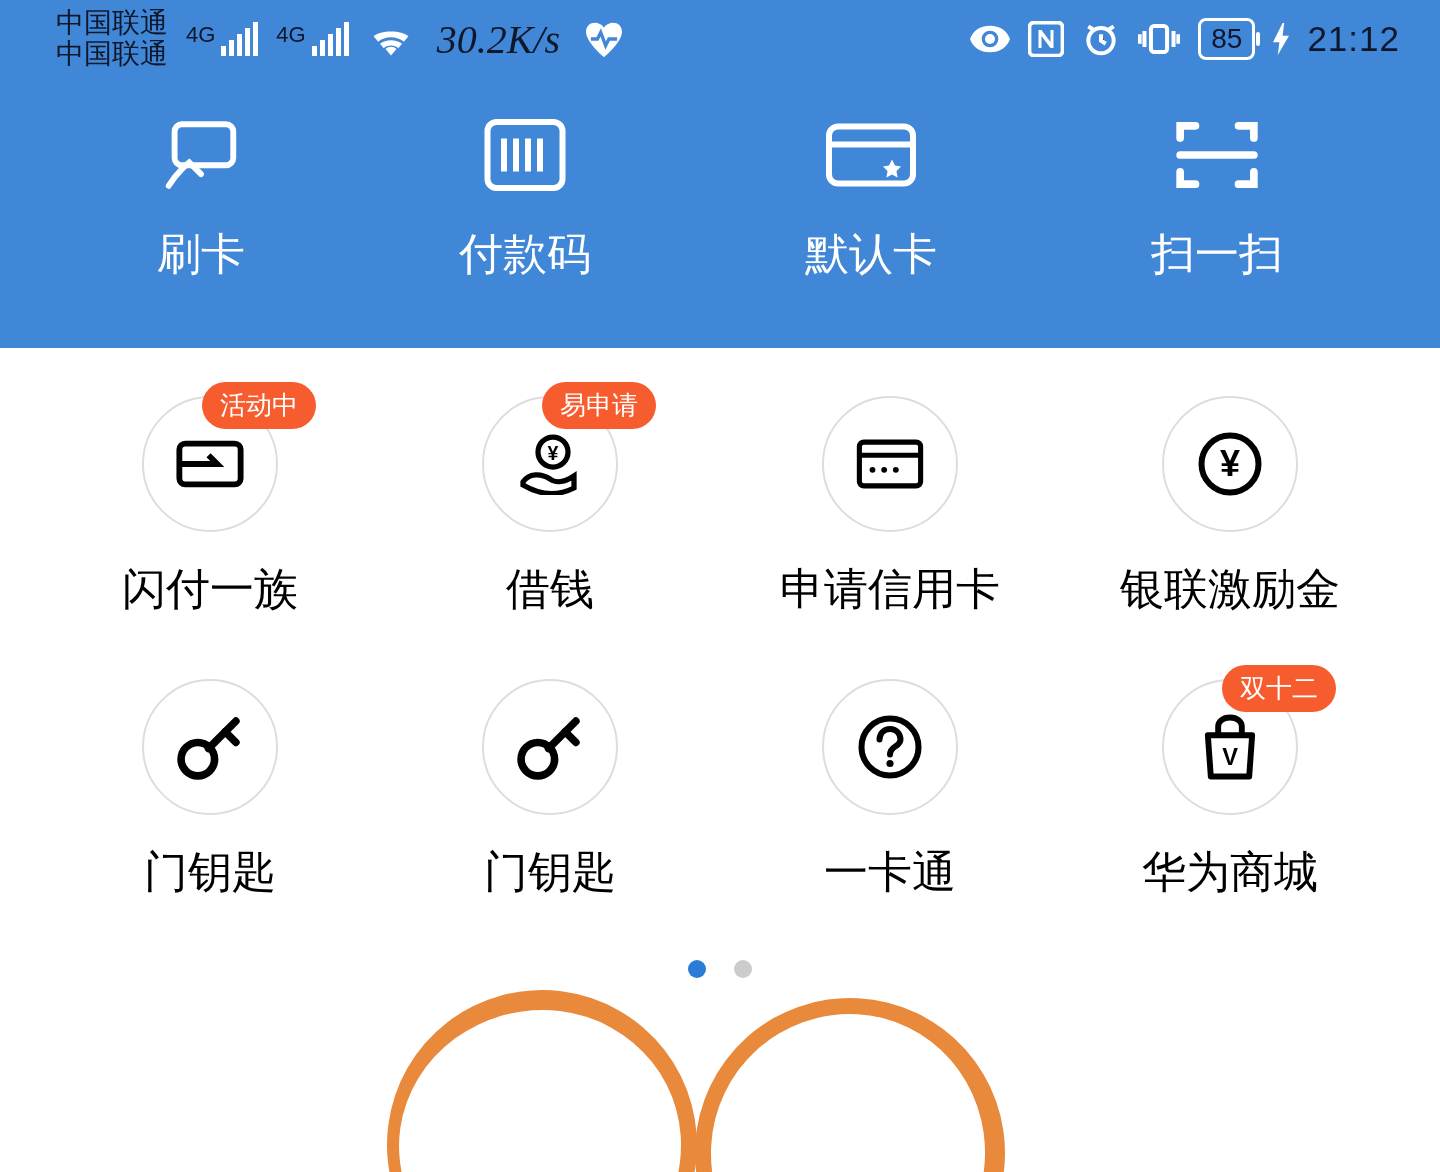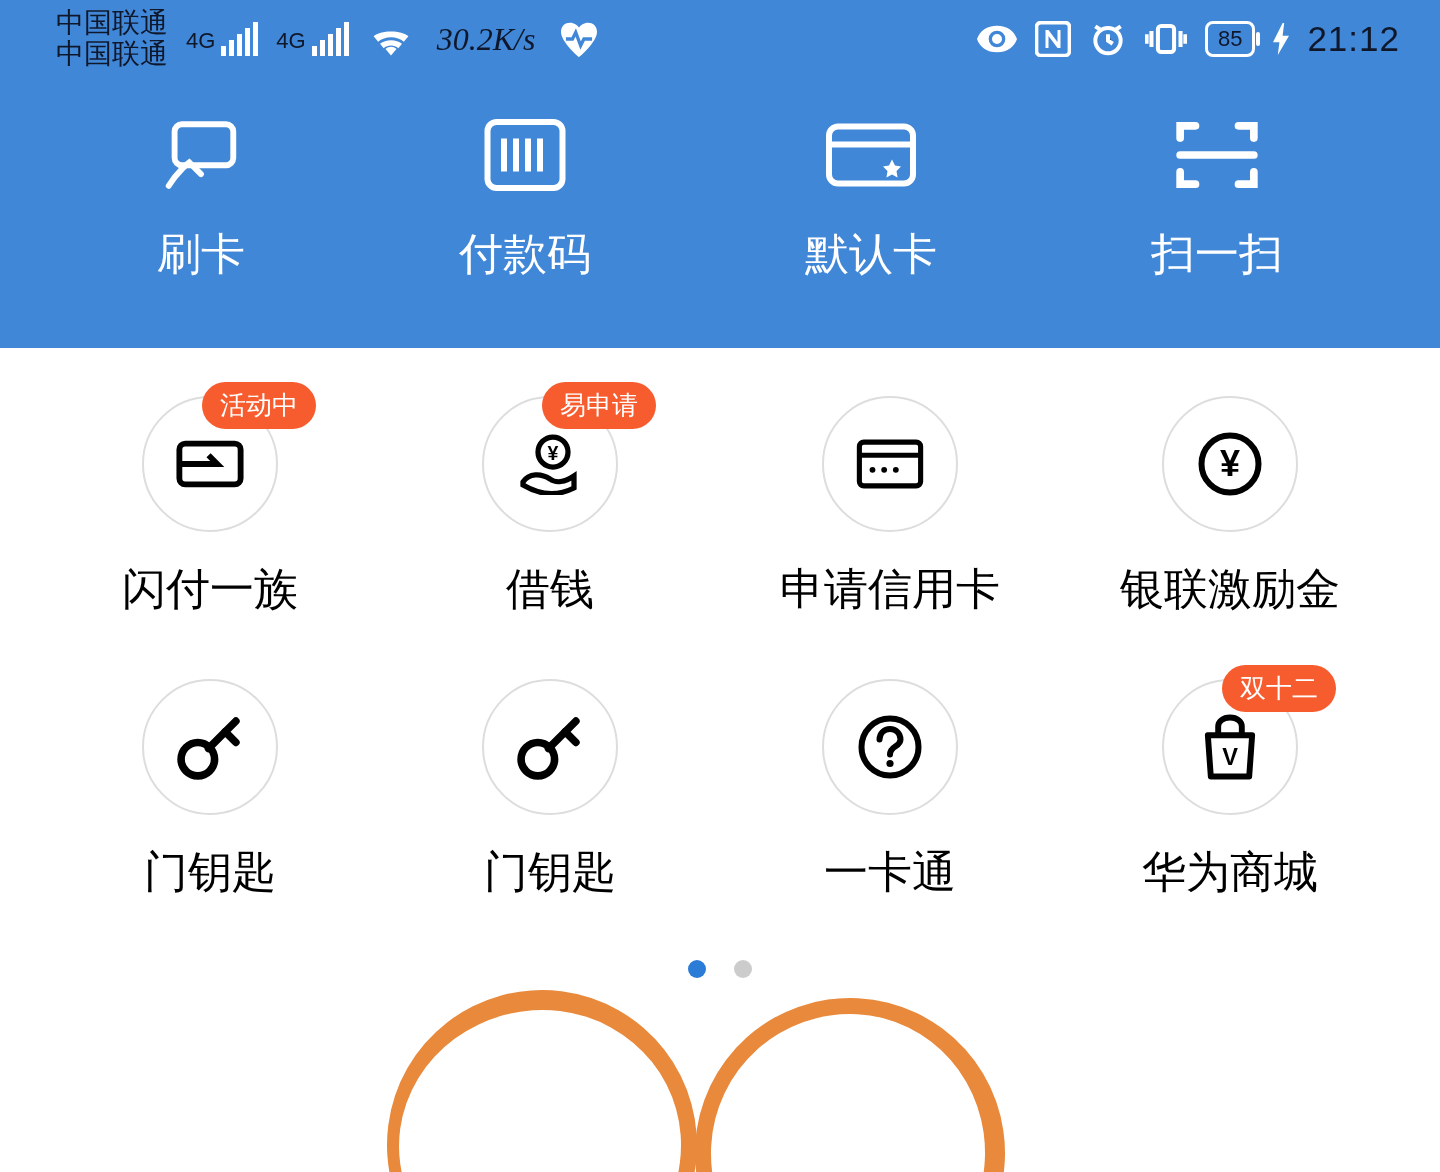--- a/index.html
+++ b/index.html
@@ -2,33 +2,33 @@
 <html><head>
 <meta charset="utf-8">
 <style>
   * { margin:0; padding:0; box-sizing:border-box; }
   html,body{ width:1440px; height:1172px; font-family:"KaiTi","STKaiti","楷体",serif; background:#fff; overflow:hidden; }
   
   .status-bar{ width:100%; height:78px; background:#4187D8; color:#0f172a; display:flex; align-items:center; justify-content:space-between; padding:0 40px 0 56px; font-size:34px; font-weight:400; }
   .status-left{ display:flex; align-items:center; gap:10px; }
   .carriers{ display:flex; flex-direction:column; font-size:28px; line-height:1.1; font-family:"KaiTi","STKaiti","楷体",serif; }
   .sig-group{ display:flex; align-items:flex-end; gap:6px; margin-left:8px; }
-  .sig-label{ font-size:22px; font-family:Arial,sans-serif; align-self:flex-start; margin-top:6px; }
+  .sig-label{ font-size:22px; font-family:Arial,sans-serif; align-self:flex-start; }
   .sig-bars{ display:flex; align-items:flex-end; gap:3px; }
   .sig-bars span{ width:5px; background:#fff; display:block; }
   .sig-bars span:nth-child(1){height:10px}
   .sig-bars span:nth-child(2){height:16px}
   .sig-bars span:nth-child(3){height:22px}
   .sig-bars span:nth-child(4){height:28px}
   .sig-bars span:nth-child(5){height:34px}
   .wifi-ic{ margin-left:10px; }
-  .netspeed{ font-size:32px; font-style:italic; margin-left:14px; font-family:"KaiTi",serif; }
+  .netspeed{ font-size:40px; font-style:italic; margin-left:14px; font-family:"KaiTi",serif; }
   .heart-ic{ margin-left:14px; }
   .status-right{ display:flex; align-items:center; gap:18px; font-family:Arial,sans-serif; }
-  .battery-box{ border:3px solid #fff; border-radius:8px; padding:2px 10px; font-size:22px; position:relative; }
+  .battery-box{ border:3px solid #fff; border-radius:8px; padding:2px 10px; font-size:28px; position:relative; }
   .battery-box::after{ content:""; position:absolute; right:-8px; top:50%; transform:translateY(-50%); width:4px; height:14px; background:#fff; border-radius:2px; }
   .clock{ font-size:35px; font-weight:300; letter-spacing:1px; }
   
   .header{ width:100%; height:270px; background:#4187D8; display:flex; justify-content:space-around; align-items:center; padding:0 50px 28px;text-align:right; }
   .header-item{ display:flex; flex-direction:column; align-items:center; gap:30px; color:#fff; cursor:pointer; }
   .header-icon{ height:80px; display:flex; align-items:center; justify-content:center; }
   .header-label{ font-size:44px; }
   
   .grid{ padding:48px 40px 0; display:grid; grid-template-columns:repeat(4,1fr); row-gap:60px; position:relative; }
   .grid-item{ display:flex; flex-direction:column; align-items:center; gap:28px; cursor:pointer; position:relative; }

